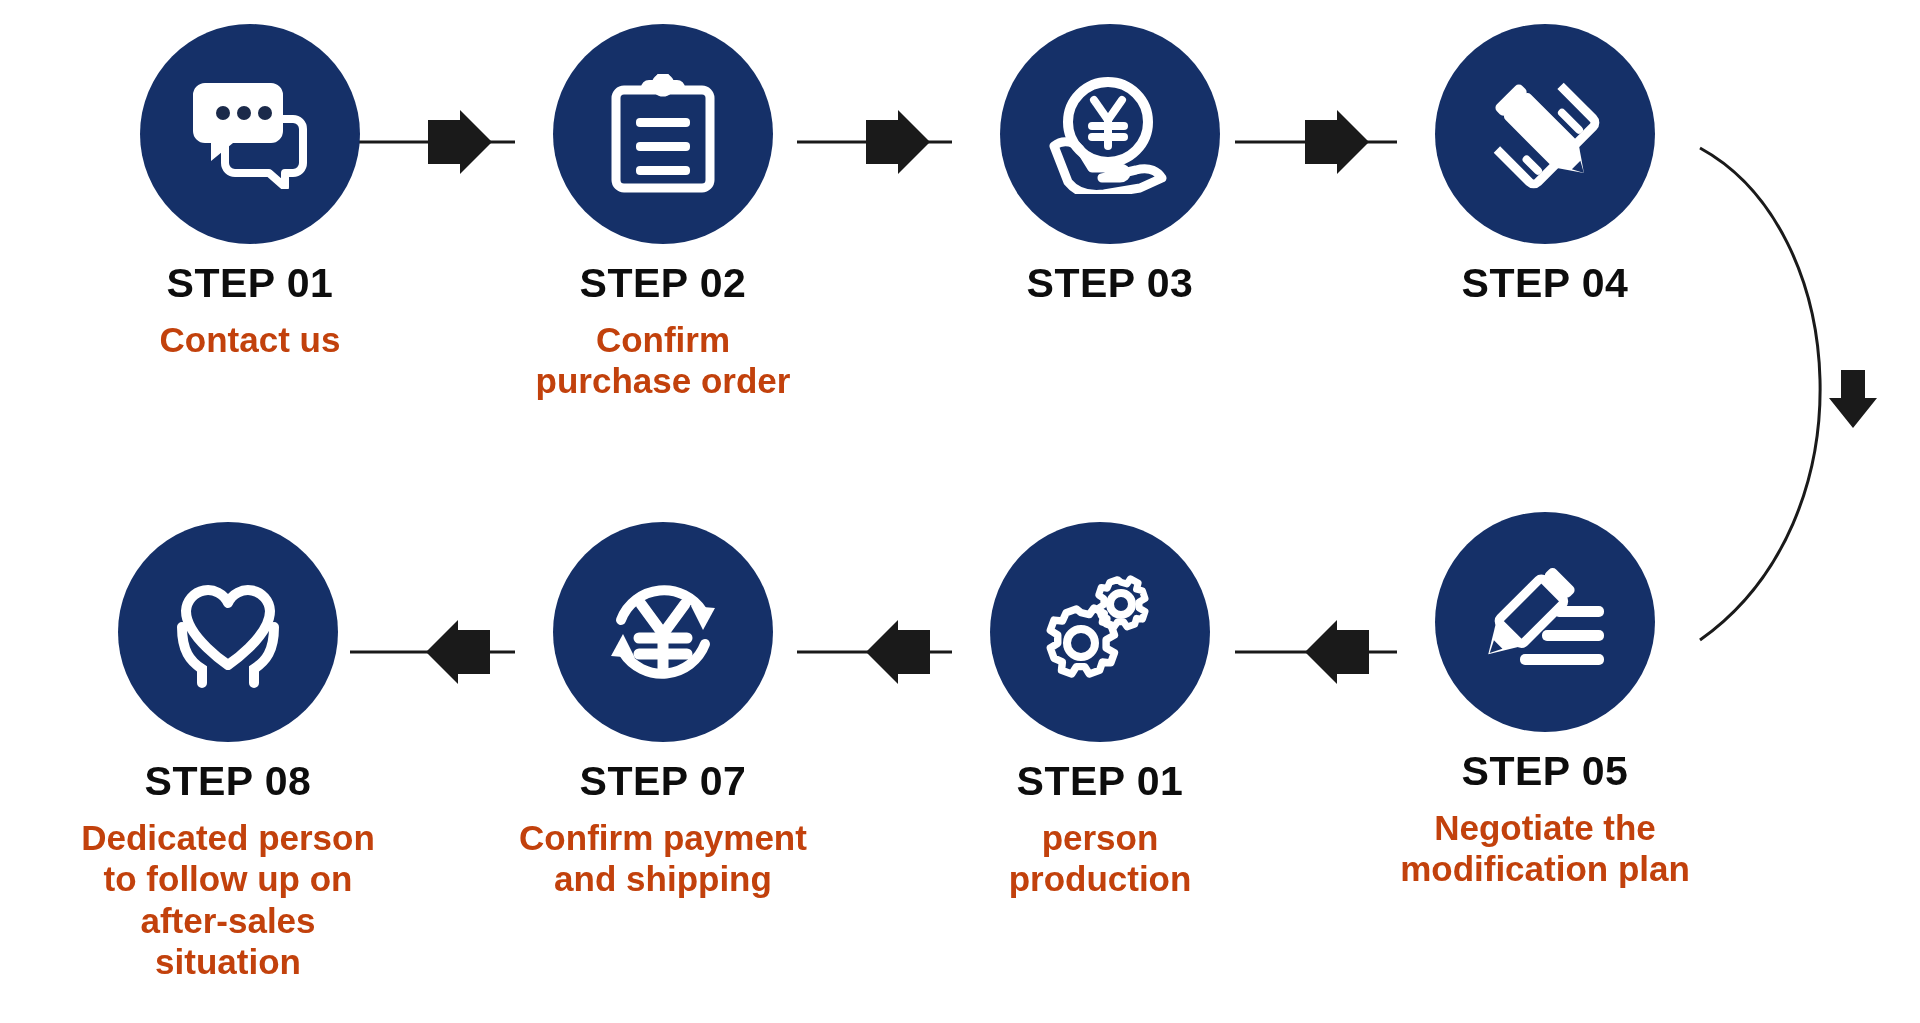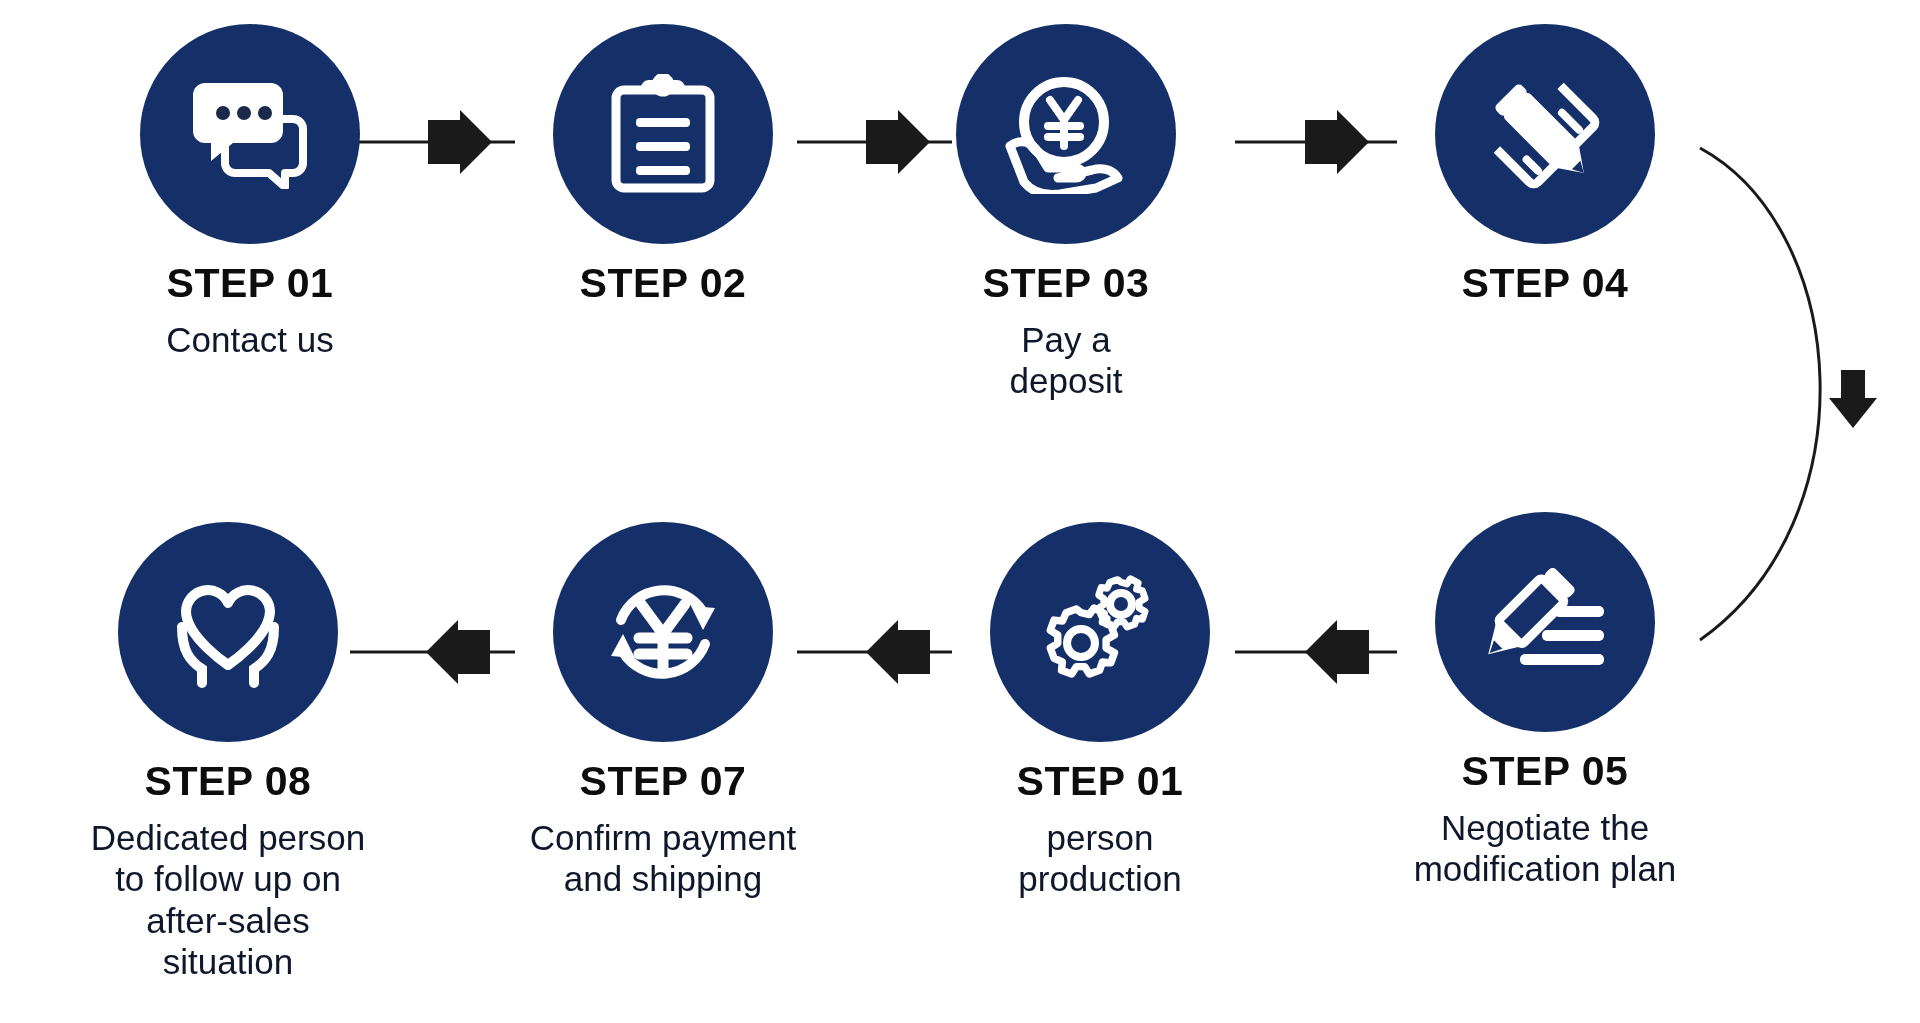--- a/index.html
+++ b/index.html
@@ -51,35 +51,35 @@
     font-size: 41px;
     font-weight: bold;
     letter-spacing: 0.5px;
     color: #0d0d0d;
     margin-top: 18px;
     line-height: 1.05;
     white-space: nowrap;
   }
   .step-desc {
     font-size: 35px;
-    font-weight: normal;
-    color: #0f172a;
+    font-weight: bold;
+    color: #c2410c;
     margin-top: 14px;
     line-height: 1.18;
     white-space: pre-line;
   }
 
   
   .row-top  .circle { }
   .row-bot  .circle { }
 
   
   #step-1 { left: 100px;  top: 24px;  }
   #step-2 { left: 513px;  top: 24px;  }
-  #step-3 { left: 916px;  top: 24px;  }
+  #step-3 { left: 960px;  top: 24px;  }
   #step-4 { left: 1395px; top: 24px;  }
   
   #step-8 { left: 78px;   top: 522px; }
   #step-7 { left: 513px;  top: 522px; }
   #step-6 { left: 950px;  top: 522px; }
   #step-5 { left: 1395px; top: 512px; }
 </style>
 </head>
 <body style="background: rgb(255, 255, 255);">
 
@@ -147,20 +147,22 @@
 
         <path d="M31 18 h44 v-4 a8 8 0 0 0 -8 -8 h-6 a8 8 0 0 0 -16 0 h-6 a8 8 0 0 0 -8 8 z" fill="#ffffff"></path>
         <circle cx="53" cy="11" r="8" fill="none" stroke="#ffffff" stroke-width="7"></circle>
 
         <rect x="26" y="44" width="54" height="9" rx="4" fill="#ffffff"></rect>
         <rect x="26" y="68" width="54" height="9" rx="4" fill="#ffffff"></rect>
         <rect x="26" y="92" width="54" height="9" rx="4" fill="#ffffff"></rect>
       </svg>
     </div>
     <div class="step-title">STEP 02</div>
+    <div class="step-desc">Confirm
+purchase order</div>
   </div>
 
   <div class="step row-top" id="step-3">
     <div class="circle" style="background: rgb(21, 48, 104);">
       <svg width="128" height="120" viewBox="0 0 128 120">
 
         <circle cx="62" cy="48" r="40" fill="none" stroke="#ffffff" stroke-width="10"></circle>
 
         <g stroke="#ffffff" stroke-width="8" stroke-linecap="round" fill="none">
           <line x1="48" y1="26" x2="62" y2="46"></line>
@@ -168,22 +170,20 @@
           <line x1="62" y1="46" x2="62" y2="72"></line>
           <line x1="46" y1="52" x2="78" y2="52"></line>
           <line x1="46" y1="63" x2="78" y2="63"></line>
         </g>
 
         <path d="M8 72 c10 -8 22 -4 28 6 l10 16 h28 c8 0 8 10 0 10 h-18
                  l34 -8 c14 -4 22 2 26 8 l-22 10 -36 6 c-16 2 -28 -2 -36 -12 z" fill="none" stroke="#ffffff" stroke-width="9" stroke-linejoin="round" stroke-linecap="round"></path>
       </svg>
     </div>
     <div class="step-title">STEP 03</div>
-    <div class="step-desc">Pay a
-deposit</div>
   </div>
 
   <div class="step row-top" id="step-4">
     <div class="circle" style="background: rgb(21, 48, 104);">
       <svg width="126" height="126" viewBox="0 0 126 126">
         <g transform="rotate(-45 63 63)">
 
           <g transform="rotate(90 63 63)">
             <path d="M40 18 h46 a6 6 0 0 1 6 6 v78 a6 6 0 0 1 -6 6 h-46" fill="none" stroke="#ffffff" stroke-width="9" stroke-linejoin="round"></path>
             <line x1="60" y1="36" x2="84" y2="36" stroke="#ffffff" stroke-width="8" stroke-linecap="round"></line>

